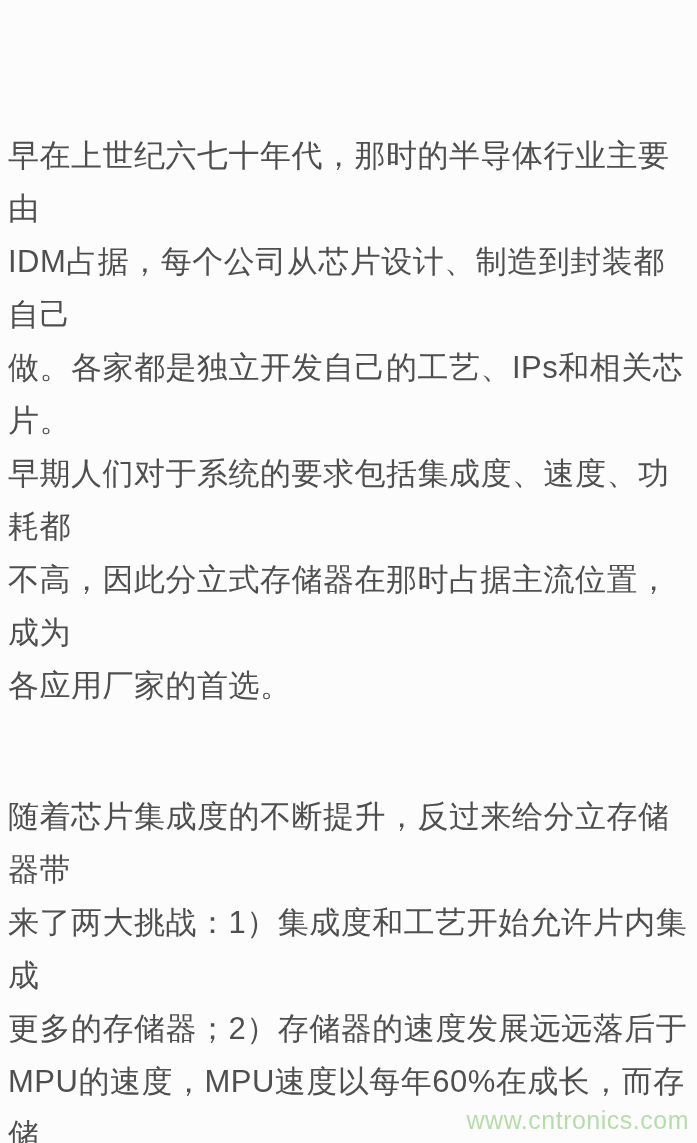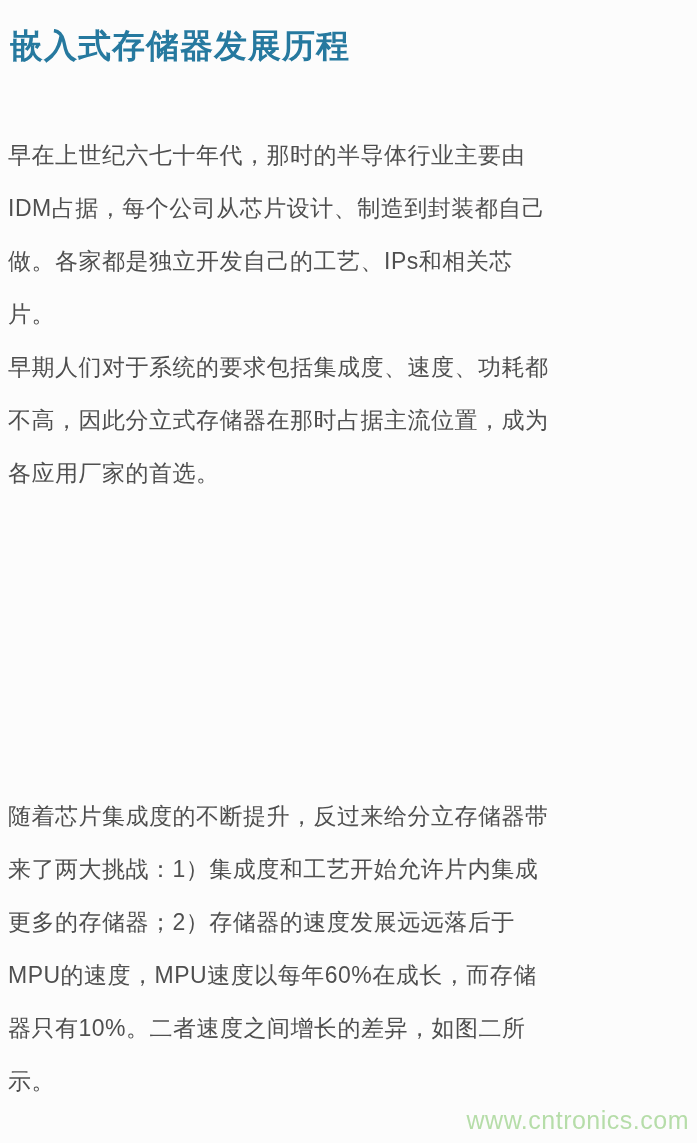--- a/index.html
+++ b/index.html
@@ -20,21 +20,21 @@
     top: 24px;
     font-size: 33px;
     font-weight: bold;
     letter-spacing: 1px;
     color: var(--title-color, #26799f);
   }
   .para {
     position: absolute;
     left: 8px;
     width: 685px;
-    font-size: 23px;
+    font-size: 31px;
     line-height: 53px;
     letter-spacing: 0.5px;
     color: var(--body-color, #4f4f4f);
     white-space: pre-line;
   }
   .para-1 { top: 129px; }
   .para-2 { top: 533px; }
   .para-3 { top: 790px; }
   .watermark {
     position: absolute;
@@ -43,21 +43,20 @@
     font-size: 25px;
     letter-spacing: 0.5px;
     color: var(--watermark-color, #b6dda9);
   }
 </style>
 </head>
 <body>
 
 <div class="page">
 
-  <h1 class="article-title">嵌入式存储器发展历程</h1>
 
   <div class="para para-1">早在上世纪六七十年代，那时的半导体行业主要由
 IDM占据，每个公司从芯片设计、制造到封装都自己
 做。各家都是独立开发自己的工艺、IPs和相关芯
 片。
 早期人们对于系统的要求包括集成度、速度、功耗都
 不高，因此分立式存储器在那时占据主流位置，成为
 各应用厂家的首选。</div>
 
 

